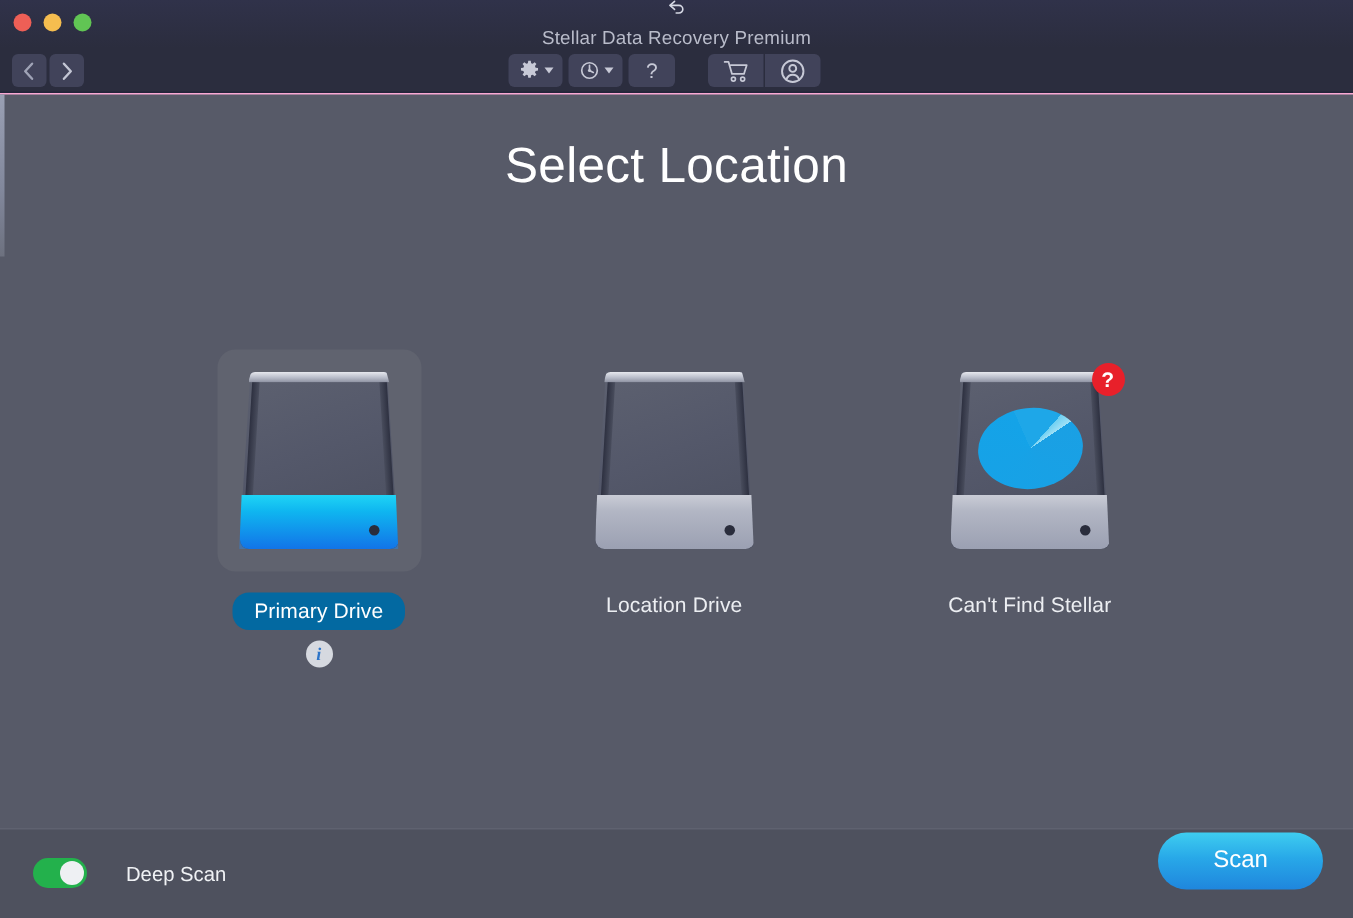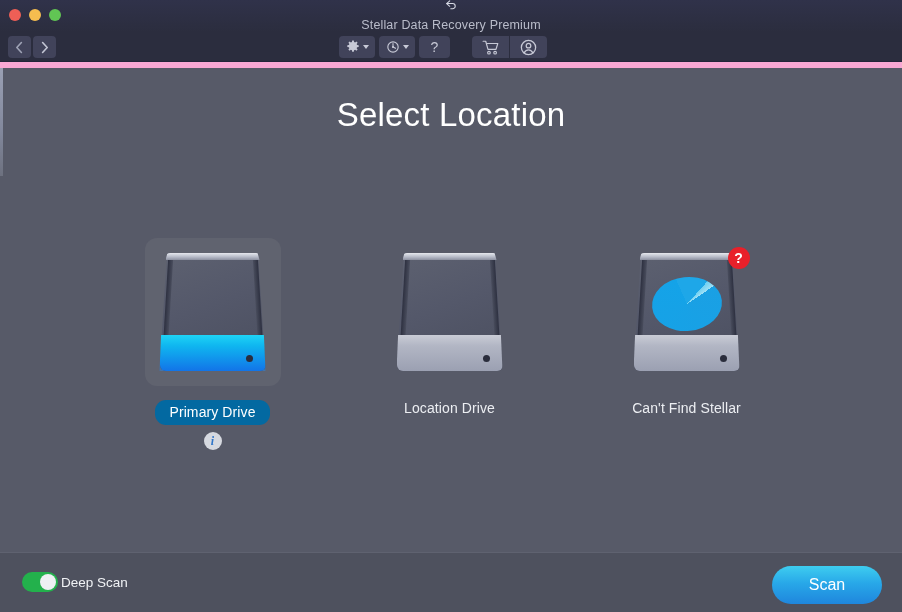--- a/index.html
+++ b/index.html
@@ -102,21 +102,21 @@
   }
   .qmark { font-size: 14px; color: #c7c9d6; line-height: 1; }
 
   
   .content {
     position: absolute;
     top: 62px; left: 0;
     width: 902px;
     height: 490px;
     background: #575a68;
-    border-top: 6px solid #f9a8d4;
+    border-top: 1px solid #f9a8d4;
   }
   .left-gloss {
     position: absolute;
     top: 0; left: 0;
     width: 3px; height: 108px;
     background: linear-gradient(180deg, #9aa0b4 0%, #81879b 60%, #6d717f 100%);
   }
 
   .page-title {
     position: absolute;
@@ -271,40 +271,40 @@
     width: 902px;
     height: 60px;
     background: #4e515e;
     border-top: 1px solid #5f6270;
   }
   .deep-scan {
     position: absolute;
     top: 19px; left: 22px;
     display: flex;
     align-items: center;
-    gap: 3px;
+    gap: 26px;
   }
   .toggle {
     position: relative;
     width: 36px; height: 20px;
     border-radius: 10px;
     background: #23b14c;
   }
   .toggle .knob {
     position: absolute;
     top: 2px; right: 2px;
     width: 16px; height: 16px;
     border-radius: 50%;
     background: #eef0f3;
   }
   .deep-scan-label { color: #f0f2f5; font-size: 13.5px; }
 
   .scan-btn {
     position: absolute;
-    top: 13px; right: 20px;
+    top: 2px; right: 20px;
     width: 110px; height: 38px;
     border-radius: 19px;
     border: none;
     background: linear-gradient(180deg, #3ecdf0 0%, #28a8e8 45%, #1f86dd 100%);
     color: #ffffff;
     font-size: 16px;
     font-family: "Liberation Sans", sans-serif;
     cursor: pointer;
   }
 </style>

